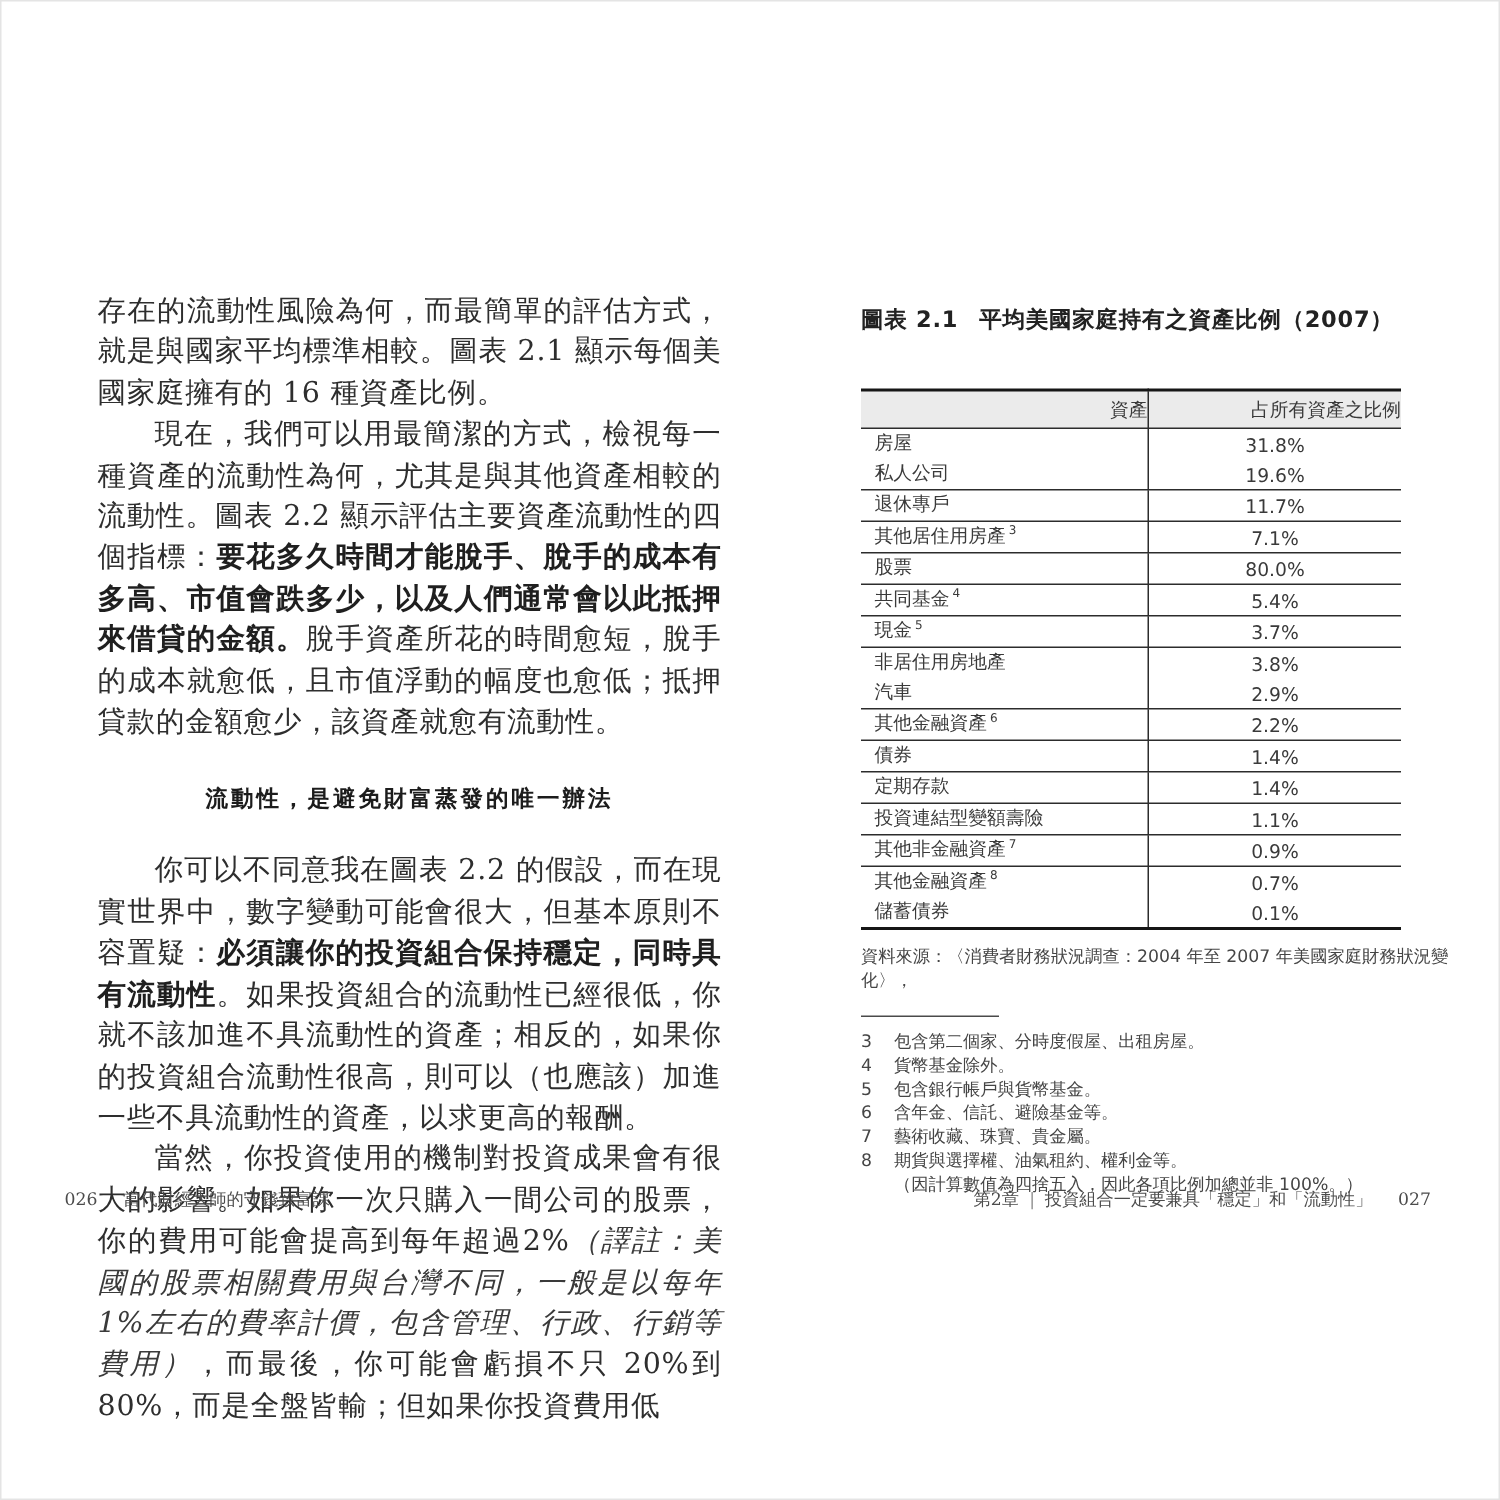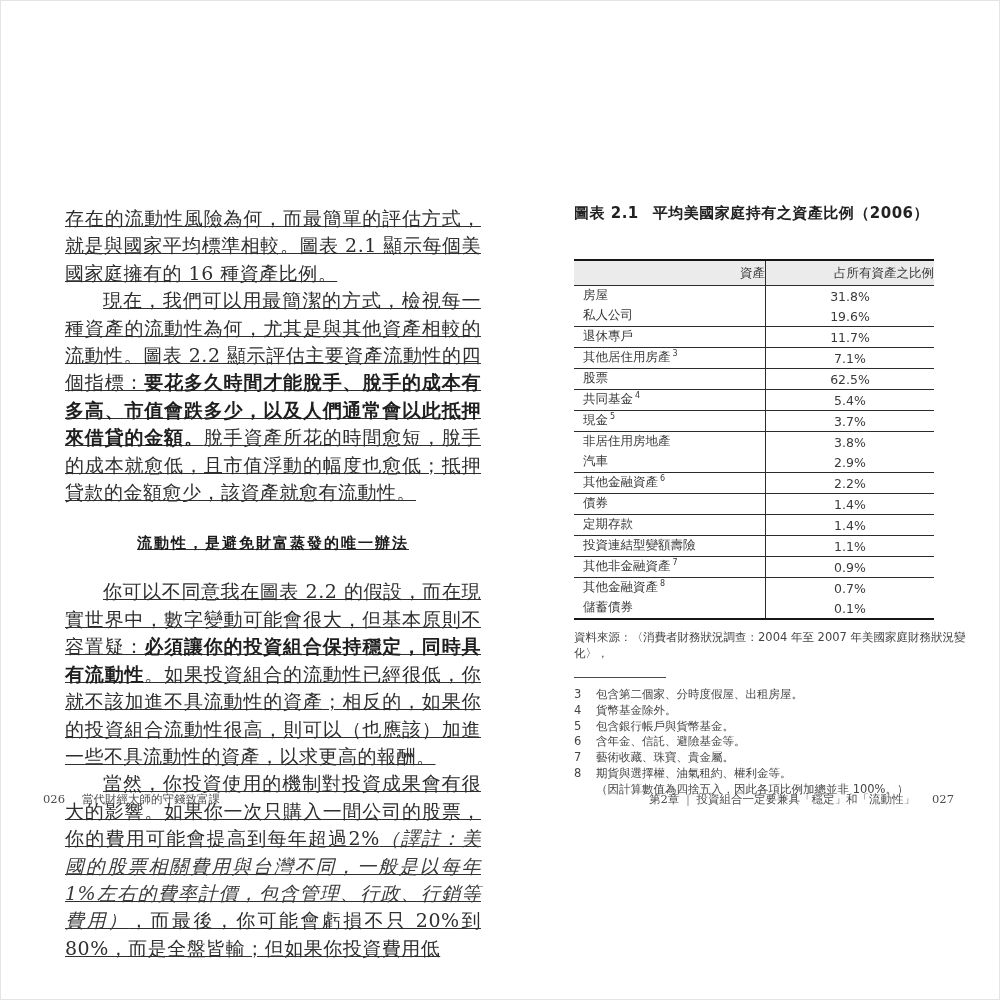--- a/index.html
+++ b/index.html
@@ -2,21 +2,21 @@
 <html><head>
 <meta charset="utf-8">
 <style>
   html,body{margin:0;padding:0;background:#ffffff;}
   .canvas{
     position:relative;width:1000px;height:1000px;background:#ffffff;
     border:1px solid #e4e4e4;box-sizing:border-box;overflow:hidden;
     font-family:"DejaVu Serif","Liberation Serif",serif;color:#303030;
   }
   
-  .left-page{position:absolute;left:64px;top:204px;width:416px;text-decoration:underline;}
+  .left-page{position:absolute;left:64px;top:193px;width:416px;}
   .para{
     margin:0;font-size:19px;line-height:27.4px;text-align:justify;
     color:#2e2e2e;letter-spacing:0.5px;
   }
   .para.indent{text-indent:2em;}
   .seg-bold{
     font-family:"DejaVu Sans","Liberation Sans",sans-serif;
     font-weight:bold;color:#1f1f1f;
   }
   .seg-italic{font-style:italic;color:#3a3a3a;}
@@ -81,21 +81,21 @@
 
     <h2 class="section-heading">流動性，是避免財富蒸發的唯一辦法</h2>
 
     <p class="para indent"><span>你可以不同意我在圖表 2.2 的假設，而在現實世界中，數字變動可能會很大，但基本原則不容置疑：</span><span class="seg-bold">必須讓你的投資組合保持穩定，同時具有流動性</span><span>。如果投資組合的流動性已經很低，你就不該加進不具流動性的資產；相反的，如果你的投資組合流動性很高，則可以（也應該）加進一些不具流動性的資產，以求更高的報酬。</span></p>
 
     <p class="para indent"><span>當然，你投資使用的機制對投資成果會有很大的影響。如果你一次只購入一間公司的股票，你的費用可能會提高到每年超過2%</span><span class="seg-italic">（譯註：美國的股票相關費用與台灣不同，一般是以每年1%左右的費率計價，包含管理、行政、行銷等費用）</span><span>，而最後，你可能會虧損不只 20%到 80%，而是全盤皆輸；但如果你投資費用低</span></p>
   </div>
 
   <div class="right-page">
 
-    <div class="fig-title"><span class="fig-label">圖表 2.1</span><span>平均美國家庭持有之資產比例（2006）</span></div>
+    <div class="fig-title"><span class="fig-label">圖表 2.1</span><span>平均美國家庭持有之資產比例（2007）</span></div>
 
     <table class="asset-table">
       <thead>
         <tr>
           <th class="c-asset">資產</th>
           <th class="c-pct">占所有資產之比例</th>
         </tr>
       </thead>
       <tbody>
         <tr>
@@ -109,21 +109,21 @@
         <tr class="sep">
           <td class="c-asset"><span>退休專戶</span><sup></sup></td>
           <td class="c-pct">11.7%</td>
         </tr>
         <tr class="sep">
           <td class="c-asset"><span>其他居住用房產</span><sup>3</sup></td>
           <td class="c-pct">7.1%</td>
         </tr>
         <tr class="sep">
           <td class="c-asset"><span>股票</span><sup></sup></td>
-          <td class="c-pct">62.5%</td>
+          <td class="c-pct">80.0%</td>
         </tr>
         <tr class="sep">
           <td class="c-asset"><span>共同基金</span><sup>4</sup></td>
           <td class="c-pct">5.4%</td>
         </tr>
         <tr class="sep">
           <td class="c-asset"><span>現金</span><sup>5</sup></td>
           <td class="c-pct">3.7%</td>
         </tr>
         <tr>

